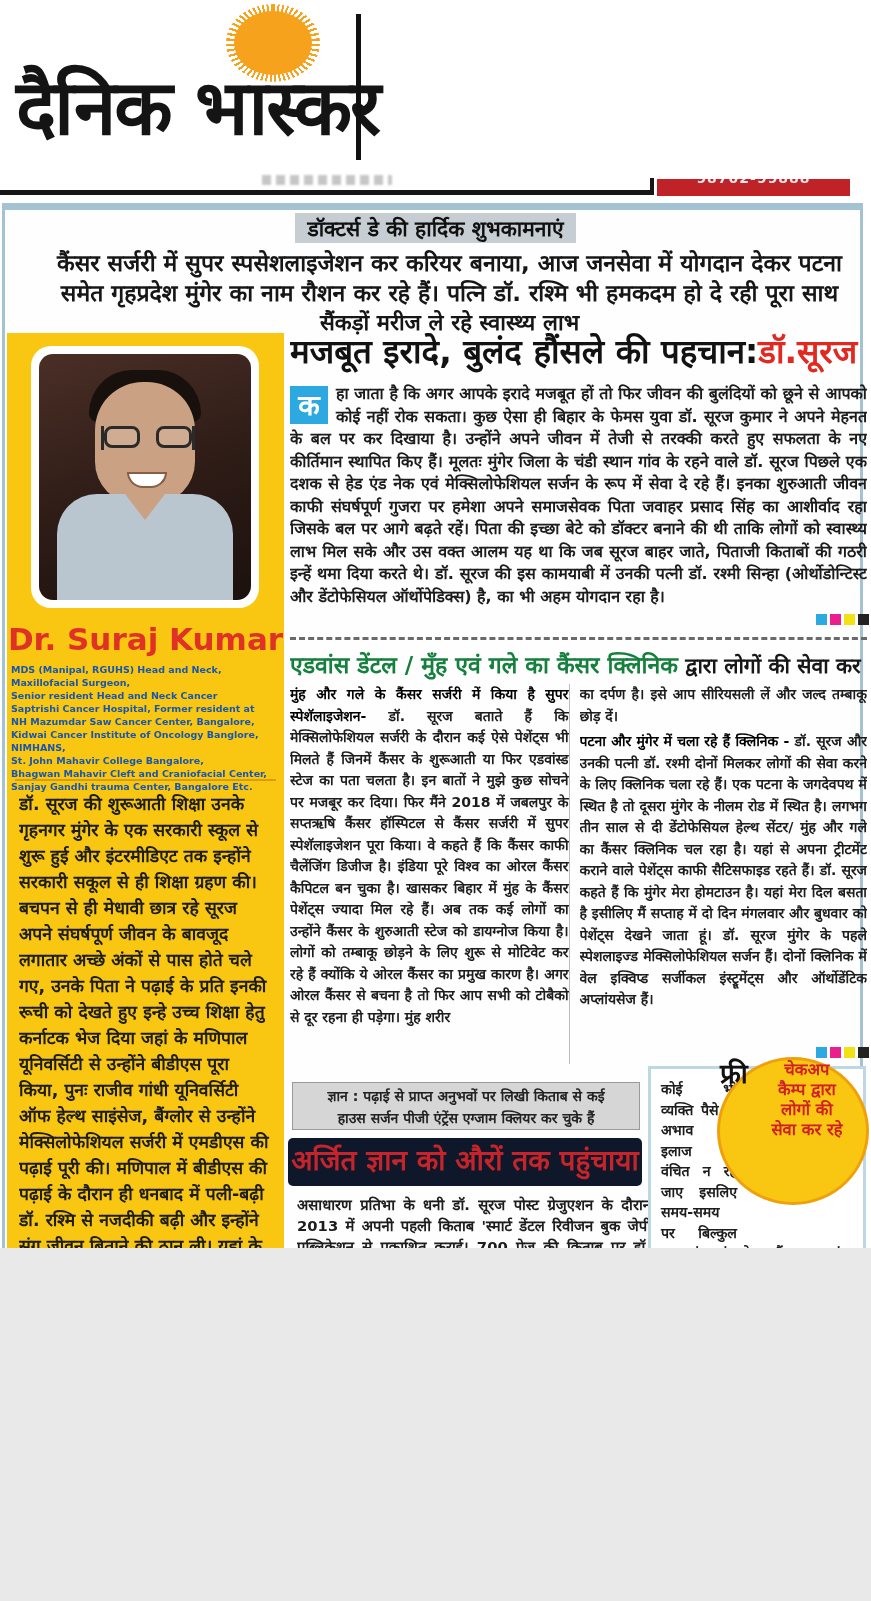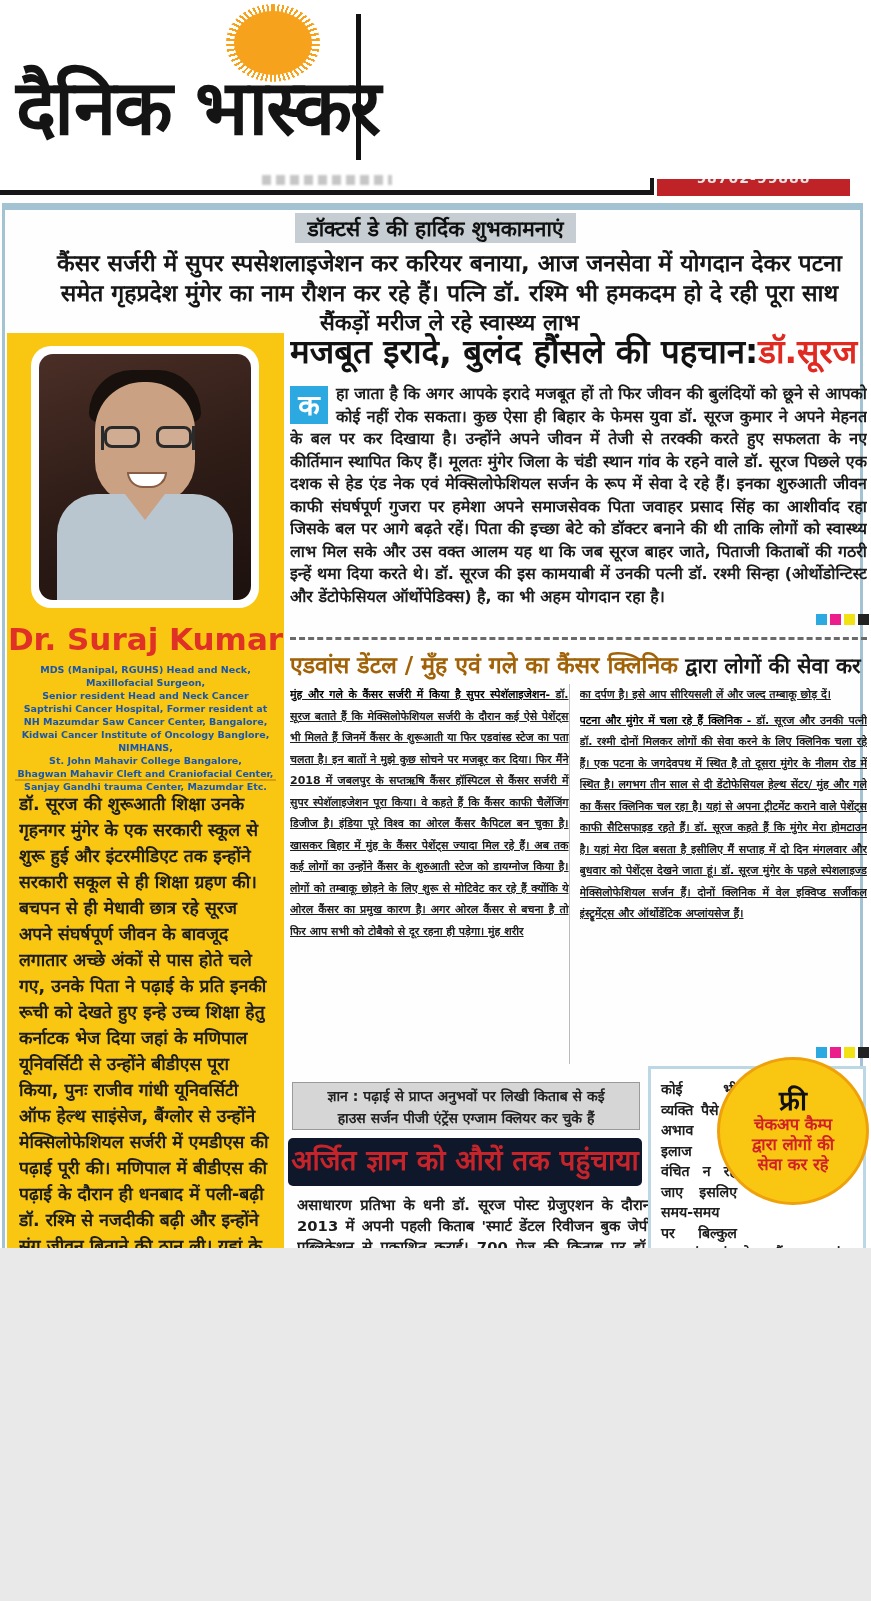--- a/index.html
+++ b/index.html
@@ -37,64 +37,64 @@
         position:relative;overflow:hidden;}
   .photo .head{position:absolute;left:56px;top:28px;width:100px;height:122px;border-radius:48px 48px 42px 42px;background:#caa183;}
   .photo .hair{position:absolute;left:50px;top:16px;width:112px;height:52px;border-radius:50px 50px 10px 10px;background:#17100d;}
   .photo .glasses{position:absolute;left:62px;top:72px;width:88px;height:24px;
         border-left:3px solid #2a2a2a;border-right:3px solid #2a2a2a;display:flex;justify-content:space-between;}
   .photo .lens{width:36px;height:22px;border:3px solid #2a2a2a;border-radius:8px;background:rgba(255,255,255,.12);box-sizing:border-box;}
   .photo .smile{position:absolute;left:88px;top:118px;width:36px;height:12px;border-radius:0 0 20px 20px;background:#fff;border:2px solid #8a5d45;}
   .photo .shirt{position:absolute;left:18px;top:140px;width:176px;height:110px;border-radius:40px 40px 0 0;background:#b9c6cf;}
   .photo .collar{position:absolute;left:86px;top:140px;width:40px;height:26px;background:#caa183;clip-path:polygon(0 0,100% 0,50% 100%);}
   .profile-name{position:absolute;left:0;top:288px;width:100%;text-align:center;font-size:31px;font-weight:bold;color:#e03127;letter-spacing:0;}
-  .creds{position:absolute;left:4px;top:330px;width:269px;text-align:center;color:#1856b0;font-weight:bold;font-size:9.5px;line-height:13px;}
+  .creds{position:absolute;left:4px;top:330px;width:269px;color:#1856b0;font-weight:bold;font-size:9.5px;line-height:13px;}
   .left-divider{position:absolute;left:8px;top:446px;width:261px;height:0;border-top:2px solid #d89d08;}
   .bio{position:absolute;left:12px;top:458px;width:253px;height:782px;overflow:hidden;
        font-size:17.5px;line-height:26px;font-weight:bold;color:#1d1d1d;}
   
   .headline{position:absolute;left:290px;top:331px;width:577px;font-size:33px;line-height:42px;font-weight:bold;white-space:nowrap;overflow:hidden;}
   .headline .h-black{color:#121212;}
   .headline .h-red{color:#e02a21;}
   .lead-wrap{position:absolute;left:290px;top:383px;width:577px;height:242px;overflow:hidden;}
   .lead{font-size:16px;line-height:22.5px;font-weight:bold;color:#1c1c1c;text-align:justify;}
   .dropcap{float:left;width:38px;height:38px;margin:3px 8px 0 0;background:#2ba9e0;color:#fff;
         font-size:28px;font-weight:bold;text-align:center;line-height:40px;}
   .cmyk{position:absolute;right:2px;display:flex;gap:3px;}
   .cmyk i{width:11px;height:11px;display:block;}
   .cmyk .c{background:#2ba9e0;} .cmyk .m{background:#ec1e8c;} .cmyk .y{background:#f2e113;} .cmyk .k{background:#222;}
   .cmyk1{top:614px;} .cmyk2{top:1047px;}
   .dash-div{position:absolute;border-top:3px dashed #6a6a6a;}
   .dash1{left:290px;top:637px;width:577px;}
   .dash2{left:288px;top:1454px;width:354px;}
   .sec2-head{position:absolute;left:290px;top:648px;width:577px;white-space:nowrap;overflow:hidden;font-weight:bold;}
-  .sec2-head .s-red{color:#a16207;font-size:23px;}
+  .sec2-head .s-red{color:#15803d;font-size:23px;}
   .sec2-head .s-black{color:#171717;font-size:21px;}
   .twocol{position:absolute;left:290px;top:684px;width:577px;height:386px;display:flex;}
   .colA{width:279px;height:386px;overflow:hidden;}
   .colB{width:288px;height:386px;overflow:hidden;margin-left:10px;}
   .colsep{width:0;border-left:1px solid #bbb;height:380px;margin:0 0 0 0;}
-  .body-txt{font-size:11px;line-height:21.5px;color:#1d1d1d;text-align:justify;font-weight:bold;text-decoration:underline;}
+  .body-txt{font-size:14px;line-height:21.5px;color:#1d1d1d;text-align:justify;font-weight:bold;}
   .body-txt .lead-in{font-weight:bold;color:#000;}
   .colB p{margin:0 0 4px 0;}
   
   .gray-box{position:absolute;left:292px;top:1082px;width:348px;height:48px;box-sizing:border-box;
         background:#d6d6d6;border:1px solid #9a9a9a;text-align:center;font-size:14px;line-height:22px;
         font-weight:bold;color:#222;padding:2px 18px;overflow:hidden;}
   .blue-banner{position:absolute;left:288px;top:1138px;width:354px;height:48px;box-sizing:border-box;
         background:#0f172a;border-radius:5px;text-align:center;color:#c4242a;font-size:28px;line-height:46px;
         font-weight:bold;overflow:hidden;white-space:nowrap;}
   .book-para{position:absolute;left:288px;top:1194px;width:354px;height:252px;overflow:hidden;
         font-size:14.8px;line-height:21px;font-weight:bold;color:#1d1d1d;text-align:justify;margin-left:9px;}
   
   .camp-box{position:absolute;left:648px;top:1066px;width:218px;height:396px;box-sizing:border-box;
         background:#fff;border:3px solid #bcd8e4;padding:10px 8px 6px 10px;overflow:visible;}
   .camp-circle{position:absolute;right:-6px;top:-12px;width:152px;height:148px;border-radius:50%;
         background:#f9c712;border:3px solid #eea10b;box-sizing:border-box;text-align:center;z-index:3;
-        display:flex;flex-direction:column;justify-content:center;}
+        display:flex;flex-direction:row;justify-content:center;}
   .camp-circle .free{font-size:27px;font-weight:bold;color:#111;line-height:28px;}
   .camp-circle .camp-red{font-size:16.5px;line-height:20px;font-weight:bold;color:#d02127;padding:0 23px;}
   .circle-spacer{float:right;width:118px;height:150px;}
   .camp-txt{font-size:14.2px;line-height:20.5px;font-weight:bold;color:#1d1d1d;text-align:justify;}
   
   .footer-ad{position:absolute;left:288px;top:1460px;width:579px;text-align:center;}
   .fa-title{font-size:39px;font-weight:bold;color:#d6292e;line-height:42px;white-space:nowrap;}
   .fa-sub{font-size:21px;color:#121212;line-height:26px;white-space:nowrap;}
   .fa-line{font-size:12.8px;font-weight:bold;line-height:20px;white-space:nowrap;}
   .fa-label{color:#d6292e;} .fa-val{color:#141414;}
@@ -141,21 +141,21 @@
     </div>
     <div class="profile-name">Dr. Suraj Kumar</div>
     <div class="creds">
       <div>MDS (Manipal, RGUHS) Head and Neck, Maxillofacial Surgeon,</div>
       <div>Senior resident Head and Neck Cancer</div>
       <div>Saptrishi Cancer Hospital, Former resident at</div>
       <div>NH Mazumdar Saw Cancer Center, Bangalore,</div>
       <div>Kidwai Cancer Institute of Oncology Banglore, NIMHANS,</div>
       <div>St. John Mahavir College Bangalore,</div>
       <div>Bhagwan Mahavir Cleft and Craniofacial Center,</div>
-      <div>Sanjay Gandhi trauma Center, Mazumdar Etc.</div>
+      <div>Sanjay Gandhi trauma Center, Bangalore Etc.</div>
     </div>
     <div class="left-divider"></div>
     <div class="bio">डॉ. सूरज की शुरूआती शिक्षा उनके गृहनगर मुंगेर के एक सरकारी स्कूल से शुरू हुई और इंटरमीडिएट तक इन्होंने सरकारी सकूल से ही शिक्षा ग्रहण की। बचपन से ही मेधावी छात्र रहे सूरज अपने संघर्षपूर्ण जीवन के बावजूद लगातार अच्छे अंकों से पास होते चले गए, उनके पिता ने पढ़ाई के प्रति इनकी रूची को देखते हुए इन्हे उच्च शिक्षा हेतु कर्नाटक भेज दिया जहां के मणिपाल यूनिवर्सिटी से उन्होंने बीडीएस पूरा किया, पुनः राजीव गांधी यूनिवर्सिटी ऑफ हेल्थ साइंसेज, बैंग्लोर से उन्होंने मेक्सिलोफेशियल सर्जरी में एमडीएस की पढ़ाई पूरी की। मणिपाल में बीडीएस की पढ़ाई के दौरान ही धनबाद में पली-बढ़ी डॉ. रश्मि से नजदीकी बढ़ी और इन्होंने संग जीवन बिताने की ठान ली। यहां के बाद रश्मि एमडीएस करने को बनारस चली गई जहां से इन्होंने कड़ी मेहनत के बूते ओर्थोडोन्टिक्स में एमडीएस की पढ़ाई पूरी कर ली, इस दौरान रश्मि के साइंटिस्ट पिता आर.एन.पी. सिन्हा ने डॉ. रश्मि का भरपूर साथ दिया।</div>
   </div>
 
   <div class="headline">
     <span class="h-black">मजबूत इरादे, बुलंद हौंसले की पहचान:</span><span class="h-red">डॉ.सूरज</span>
   </div>
   <div class="lead-wrap">
     <div class="lead">

